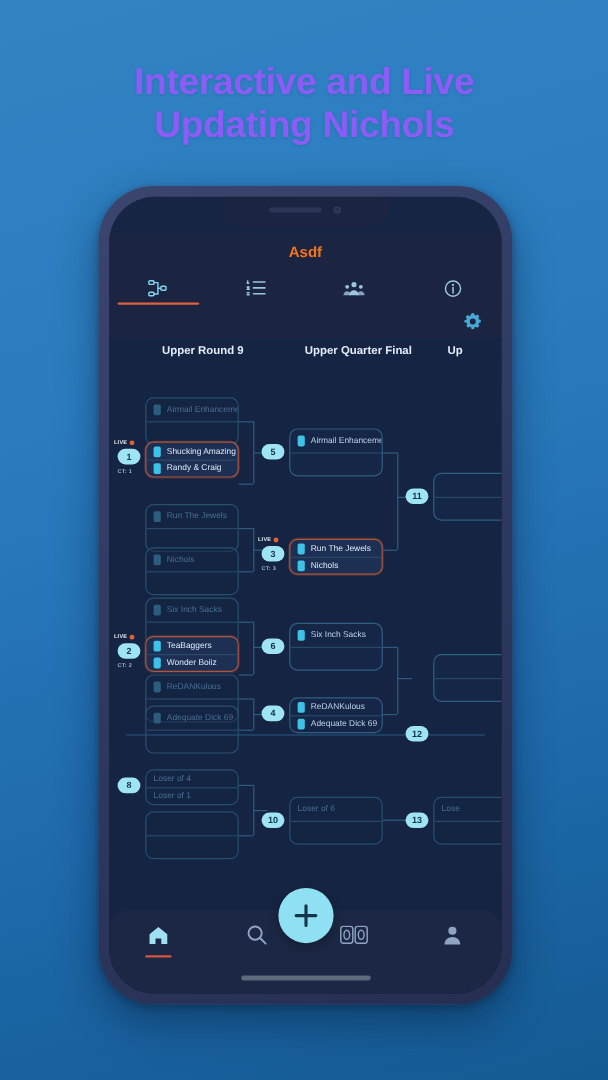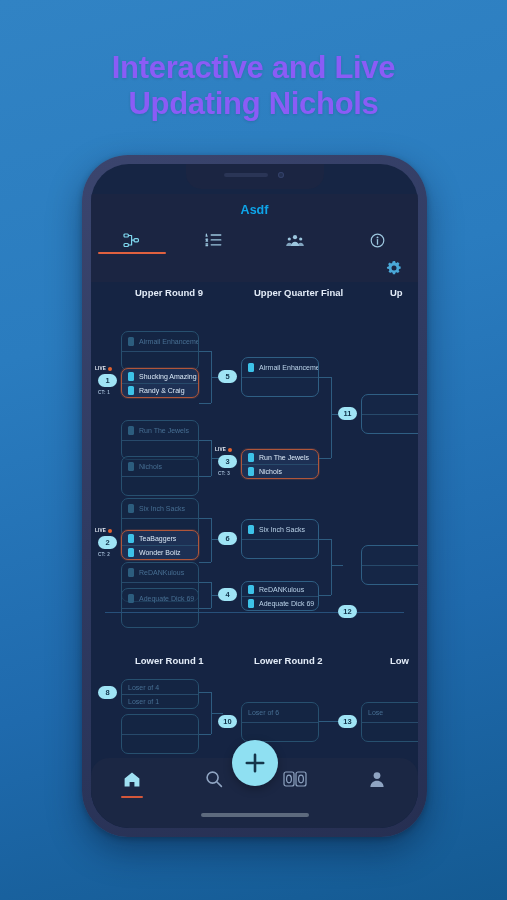--- a/index.html
+++ b/index.html
@@ -76,21 +76,21 @@
   }
   .batt i { display:block; width:100%; height:100%; background:#eaf1ff; border-radius:1px; }
 
   
   .app-header {
     position: absolute; top: 30px; left: 0; right: 0; height: 32px;
     background: #1b2542;
     display: flex; align-items: center; justify-content: center;
     z-index: 25;
   }
-  .app-title { color: #0ea5e9; font-size: 12.5px; font-weight: 700; }
+  .app-title { color: #f97316; font-size: 12.5px; font-weight: 700; }
 
   
   .tabbar {
     position: absolute; top: 62px; left: 0; right: 0; height: 28px;
     background: #1b2542; display: flex; z-index: 25;
   }
   .tab {
     flex: 1; display: flex; align-items: center; justify-content: center;
     position: relative;
   }
@@ -115,21 +115,21 @@
   }
   .round-headers {
     position: relative; height: 24px;
   }
   .round-label {
     position: absolute; top: 5px;
     color: #e3ecf8; font-size: 9.5px; font-weight: 700; white-space: nowrap;
   }
   .rl-c0 { left: 44px; }
   .rl-c1 { left: 163px; }
-  .rl-c2 { left: 282px; margin-left: 17px; }
+  .rl-c2 { left: 282px; }
 
   .bracket-canvas { position: relative; height: 330px; }
 
   
   .match {
     position: absolute;
     border: 1px solid #2f5f84;
     border-radius: 7px;
     background: rgba(22,40,72,.55);
     overflow: hidden;
@@ -461,25 +461,20 @@
 
         <div class="pill" style="left:247px; top:252px;margin-top:47px;">12</div>
         <div class="match" style="left:270px; top:239px; width:78px; height:40px;">
           <div class="slot"></div>
           <div class="slot"></div>
         </div>
       </div>
 
       <div class="divider" style="top:330px;"></div>
 
-      <div class="round-headers" style="margin-top:14px;">
-        <span class="round-label rl-c0">Lower Round 1</span>
-        <span class="round-label rl-c1">Lower Round 2</span>
-        <span class="round-label rl-c2">Low</span>
-      </div>
 
       <div class="bracket-canvas" style="height:120px;">
         <div class="conn h" style="left:108px; top:18px; width:12px;"></div>
         <div class="conn h" style="left:108px; top:60px; width:12px;"></div>
         <div class="conn v" style="left:120px; top:18px; height:42px;"></div>
         <div class="conn h" style="left:120px; top:39px; width:12px;"></div>
         <div class="conn h" style="left:228px; top:47px; width:24px;"></div>
 
         <div class="pill" style="left:7px; top:12px;">8</div>
         <div class="match placeholder" style="left:30px; top:5px; width:78px; height:30px;">

